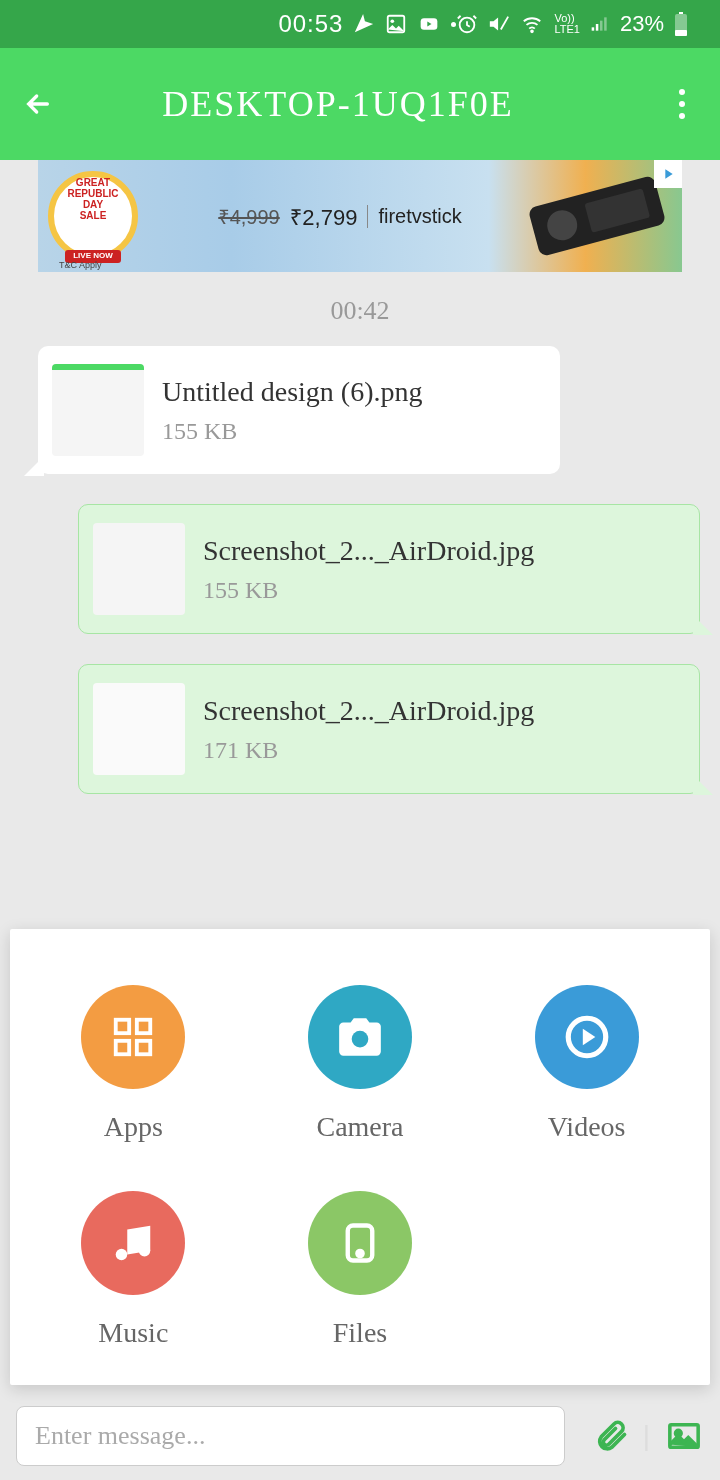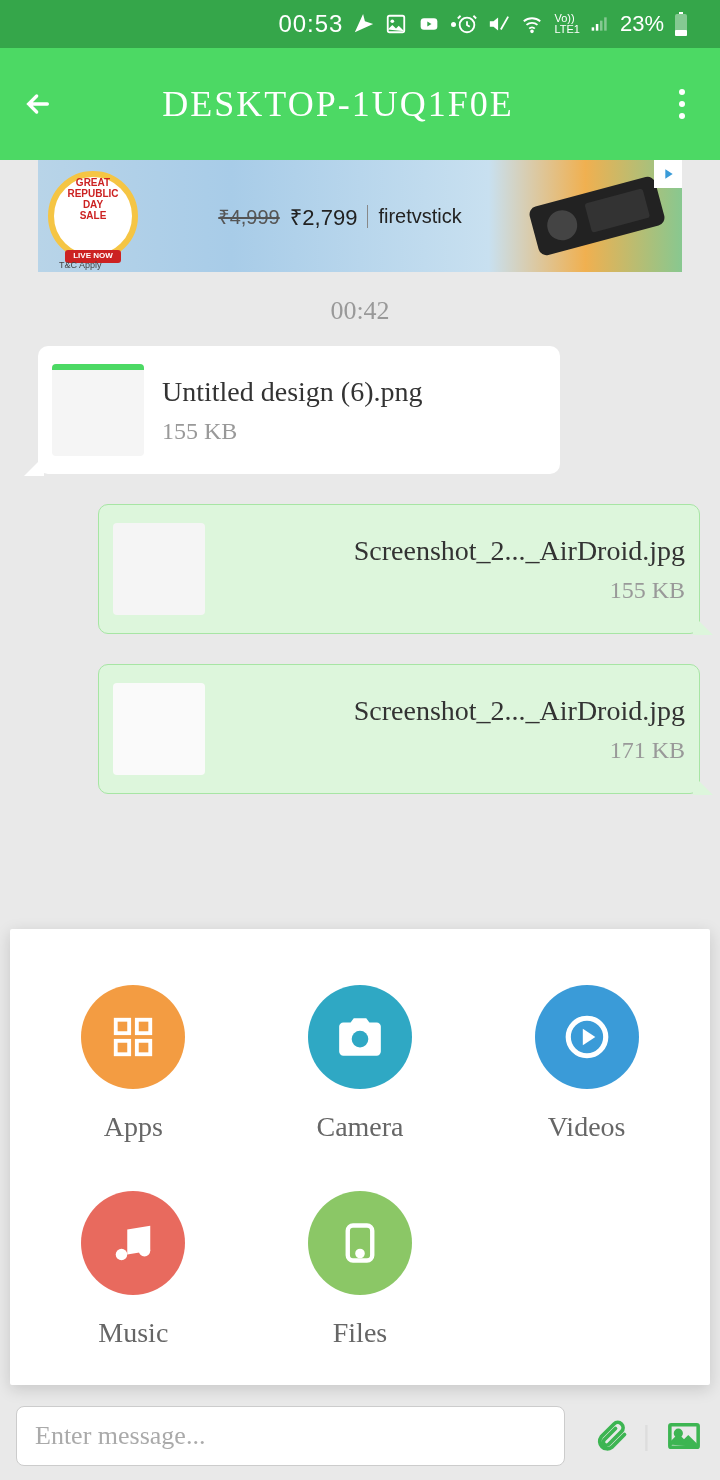--- a/index.html
+++ b/index.html
@@ -133,23 +133,22 @@
       position: absolute;
       left: -14px;
       bottom: -2px;
       border: 10px solid transparent;
       border-right-color: white;
       border-bottom-color: white;
     }
     .msg.sent {
       background: #ddf6dc;
       border: 1px solid #a7e5a4;
-      margin-left: 98px;
+      margin-left: 78px;
       margin-right: 20px;
-      text-align: right;
     }
     .msg.sent::after {
       content: '';
       position: absolute;
       right: -14px;
       bottom: -2px;
       border: 10px solid transparent;
       border-left-color: #ddf6dc;
       border-bottom-color: #ddf6dc;
     }

